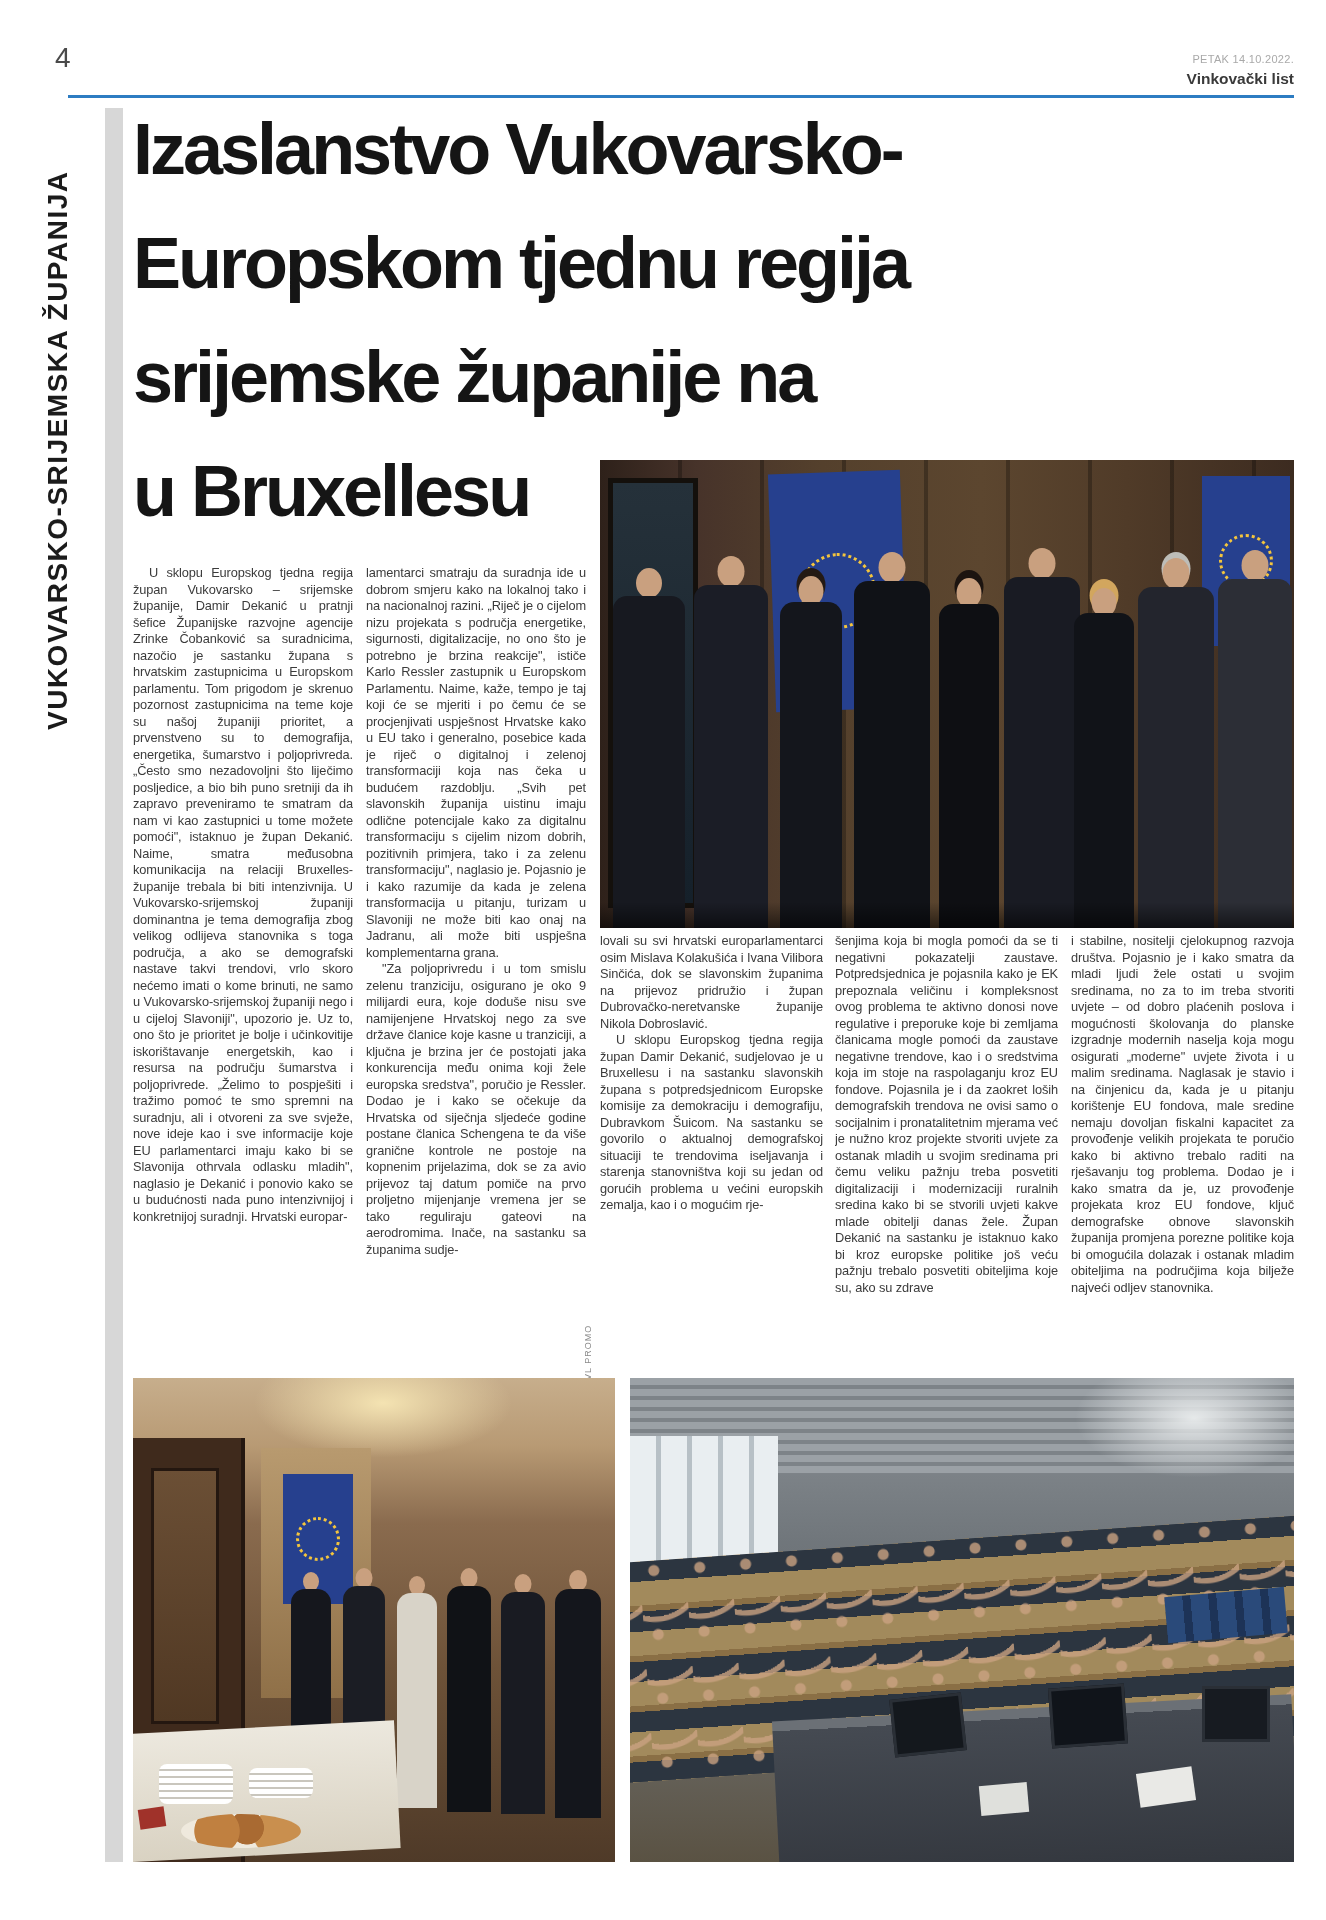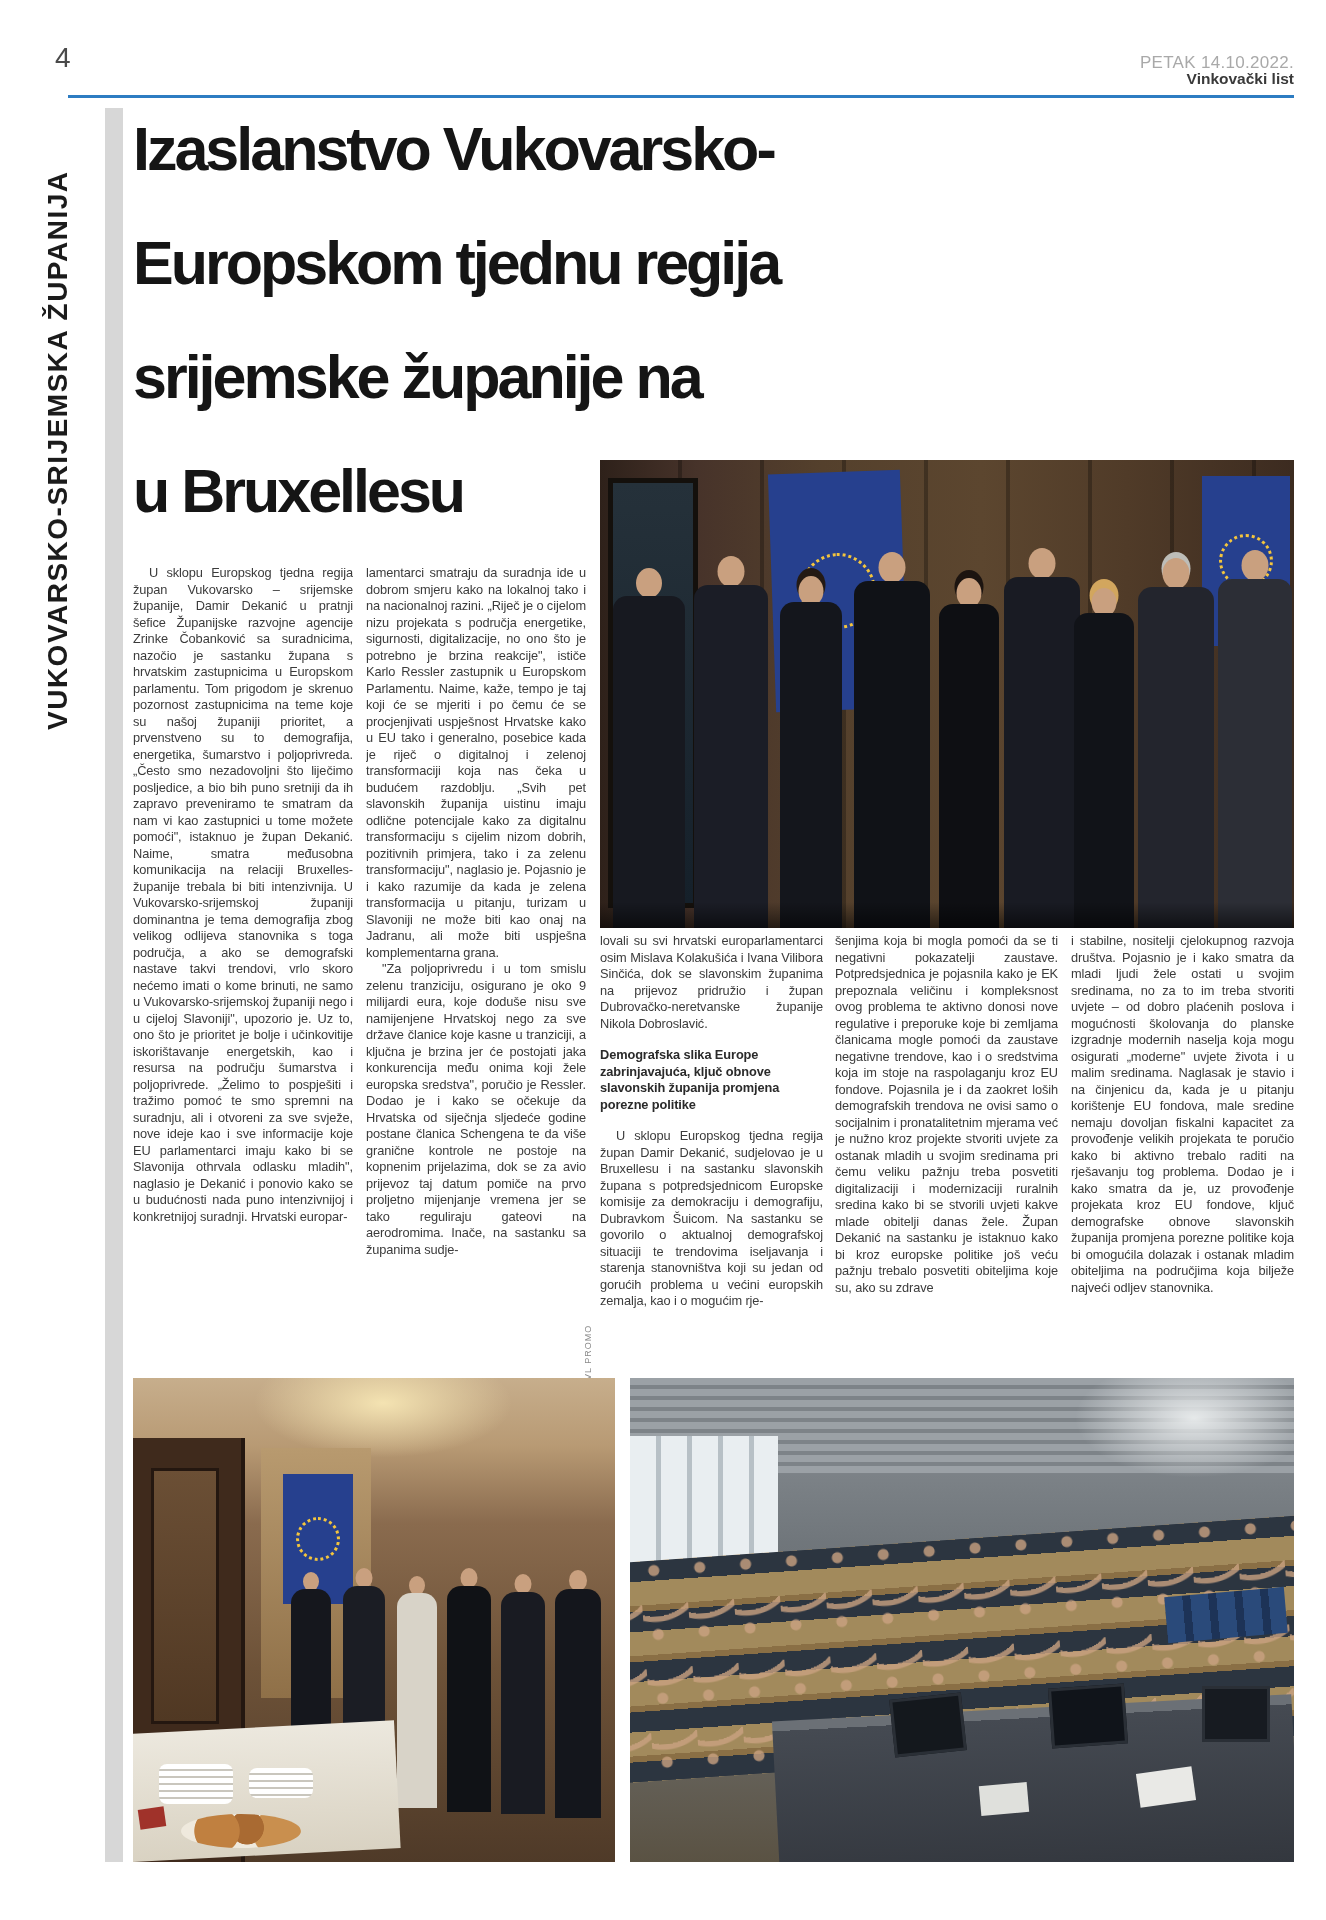--- a/index.html
+++ b/index.html
@@ -1,31 +1,31 @@
 <!DOCTYPE html>
 <html lang="hr"><head>
 <meta charset="utf-8">
 <style>
   html,body{margin:0;padding:0;background:#e8e8e8;}
   .page{position:relative;width:1326px;height:1920px;background:#ffffff;margin:0 auto;
         font-family:"Liberation Sans",sans-serif;overflow:hidden;}
   
   .page-number{position:absolute;left:55px;top:42px;font-size:28px;color:#4a4a4a;}
-  .pub-date{position:absolute;right:32px;top:53px;font-size:17px;color:#a9a9a9;text-align:right;letter-spacing:.3px;}
+  .pub-date{position:absolute;right:32px;top:53px;font-size:11px;color:#a9a9a9;text-align:right;letter-spacing:.3px;}
   .pub-name{position:absolute;right:32px;top:70px;font-size:15.5px;color:#3a3a3a;font-weight:bold;text-align:right;}
   .top-rule{position:absolute;left:68px;top:95px;width:1226px;height:3px;background:#2d7cc2;}
   
   .section-label{position:absolute;left:42px;top:90px;height:640px;
       writing-mode:vertical-rl;transform:rotate(180deg);
       font-size:28px;font-weight:bold;color:#1b1b1b;letter-spacing:1.5px;white-space:nowrap;
       display:flex;align-items:center;}
   .section-bar{position:absolute;left:105px;top:108px;width:18px;height:1754px;background:#d7d7d7;}
   
   .headline{position:absolute;left:133px;top:92px;width:1170px;color:#151515;
-      font-weight:bold;font-size:61px;line-height:114px;letter-spacing:-3px;}
+      font-weight:bold;font-size:72px;line-height:114px;letter-spacing:-3px;}
   
   .col{position:absolute;top:565px;width:220px;height:822px;overflow:hidden;
       font-size:12.8px;line-height:16.5px;color:#3b3b3b;text-align:justify;letter-spacing:-.1px;}
   .col-low{top:933px;height:456px;width:223px;}
   .col p{margin:0;}
   .col p.indent{text-indent:16px;}
   .col p.subhead{font-weight:bold;color:#2a2a2a;margin:15px 0;text-align:left;}
   
   .photo{position:absolute;overflow:hidden;background:#555;}
   .main-photo{left:600px;top:460px;width:694px;height:468px;}
@@ -123,21 +123,20 @@
 
   <div class="col" style="left:133px;">
       <p class="indent">U sklopu Europskog tjedna regija župan Vukovarsko – srijemske županije, Damir Dekanić u pratnji šefice Županijske razvojne agencije Zrinke Čobanković sa suradnicima, nazočio je sastanku župana s hrvatskim zastupnicima u Europskom parlamentu. Tom prigodom je skrenuo pozornost zastupnicima na teme koje su našoj županiji prioritet, a prvenstveno su to demografija, energetika, šumarstvo i poljoprivreda. „Često smo nezadovoljni što liječimo posljedice, a bio bih puno sretniji da ih zapravo preveniramo te smatram da nam vi kao zastupnici u tome možete pomoći", istaknuo je župan Dekanić. Naime, smatra međusobna komunikacija na relaciji Bruxelles-županije trebala bi biti intenzivnija. U Vukovarsko-srijemskoj županiji dominantna je tema demografija zbog velikog odlijeva stanovnika s toga područja, a ako se demografski nastave takvi trendovi, vrlo skoro nećemo imati o kome brinuti, ne samo u Vukovarsko-srijemskoj županiji nego i u cijeloj Slavoniji", upozorio je. Uz to, ono što je prioritet je bolje i učinkovitije iskorištavanje energetskih, kao i resursa na području šumarstva i poljoprivrede. „Želimo to pospješiti i tražimo pomoć te smo spremni na suradnju, ali i otvoreni za sve svježe, nove ideje kao i sve informacije koje EU parlamentarci imaju kako bi se Slavonija othrvala odlasku mladih", naglasio je Dekanić i ponovio kako se u budućnosti nada puno intenzivnijoj i konkretnijoj suradnji. Hrvatski europar-</p>
     </div>
   <div class="col" style="left:366px;">
       <p>lamentarci smatraju da suradnja ide u dobrom smjeru kako na lokalnoj tako i na nacionalnoj razini. „Riječ je o cijelom nizu projekata s područja energetike, sigurnosti, digitalizacije, no ono što je potrebno je brzina reakcije", ističe Karlo Ressler zastupnik u Europskom Parlamentu. Naime, kaže, tempo je taj koji će se mjeriti i po čemu će se procjenjivati uspješnost Hrvatske kako u EU tako i generalno, posebice kada je riječ o digitalnoj i zelenoj transformaciji koja nas čeka u budućem razdoblju. „Svih pet slavonskih županija uistinu imaju odlične potencijale kako za digitalnu transformaciju s cijelim nizom dobrih, pozitivnih primjera, tako i za zelenu transformaciju", naglasio je. Pojasnio je i kako razumije da kada je zelena transformacija u pitanju, turizam u Slavoniji ne može biti kao onaj na Jadranu, ali može biti uspješna komplementarna grana.</p>
       <p class="indent">"Za poljoprivredu i u tom smislu zelenu tranziciju, osigurano je oko 9 milijardi eura, koje doduše nisu sve namijenjene Hrvatskoj nego za sve države članice koje kasne u tranziciji, a ključna je brzina jer će postojati jaka konkurencija među onima koji žele europska sredstva", poručio je Ressler. Dodao je i kako se očekuje da Hrvatska od siječnja sljedeće godine postane članica Schengena te da više granične kontrole ne postoje na kopnenim prijelazima, dok se za avio prijevoz taj datum pomiče na prvo proljetno mijenjanje vremena jer se tako reguliraju gateovi na aerodromima. Inače, na sastanku sa županima sudje-</p>
     </div>
   <div class="col col-low" style="left:600px;">
       <p>lovali su svi hrvatski europarlamentarci osim Mislava Kolakušića i Ivana Vilibora Sinčića, dok se slavonskim županima na prijevoz pridružio i župan Dubrovačko-neretvanske županije Nikola Dobroslavić.</p>
-      <p class="subhead">Demografska slika Europe zabrinjavajuća, ključ obnove slavonskih županija promjena porezne politike</p>
       <p class="indent">U sklopu Europskog tjedna regija župan Damir Dekanić, sudjelovao je u Bruxellesu i na sastanku slavonskih župana s potpredsjednicom Europske komisije za demokraciju i demografiju, Dubravkom Šuicom. Na sastanku se govorilo o aktualnoj demografskoj situaciji te trendovima iseljavanja i starenja stanovništva koji su jedan od gorućih problema u većini europskih zemalja, kao i o mogućim rje-</p>
     </div>
   <div class="col col-low" style="left:835px;">
       <p>šenjima koja bi mogla pomoći da se ti negativni pokazatelji zaustave. Potpredsjednica je pojasnila kako je EK prepoznala veličinu i kompleksnost ovog problema te aktivno donosi nove regulative i preporuke koje bi zemljama članicama mogle pomoći da zaustave negativne trendove, kao i o sredstvima koja im stoje na raspolaganju kroz EU fondove. Pojasnila je i da zaokret loših demografskih trendova ne ovisi samo o socijalnim i pronatalitetnim mjerama već je nužno kroz projekte stvoriti uvjete za ostanak mladih u svojim sredinama pri čemu veliku pažnju treba posvetiti digitalizaciji i modernizaciji ruralnih sredina kako bi se stvorili uvjeti kakve mlade obitelji danas žele. Župan Dekanić na sastanku je istaknuo kako bi kroz europske politike još veću pažnju trebalo posvetiti obiteljima koje su, ako su zdrave</p>
     </div>
   <div class="col col-low" style="left:1071px;">
       <p>i stabilne, nositelji cjelokupnog razvoja društva. Pojasnio je i kako smatra da mladi ljudi žele ostati u svojim sredinama, no za to im treba stvoriti uvjete – od dobro plaćenih poslova i mogućnosti školovanja do planske izgradnje modernih naselja koja mogu osigurati „moderne" uvjete života i u malim sredinama. Naglasak je stavio i na činjenicu da, kada je u pitanju korištenje EU fondova, male sredine nemaju dovoljan fiskalni kapacitet za provođenje velikih projekata te poručio kako bi aktivno trebalo raditi na rješavanju tog problema. Dodao je i kako smatra da je, uz provođenje projekata kroz EU fondove, ključ demografske obnove slavonskih županija promjena porezne politike koja bi omogućila dolazak i ostanak mladim obiteljima na područjima koja bilježe najveći odljev stanovnika.</p>
     </div>
 
   <div class="photo-credit">VL PROMO</div>

